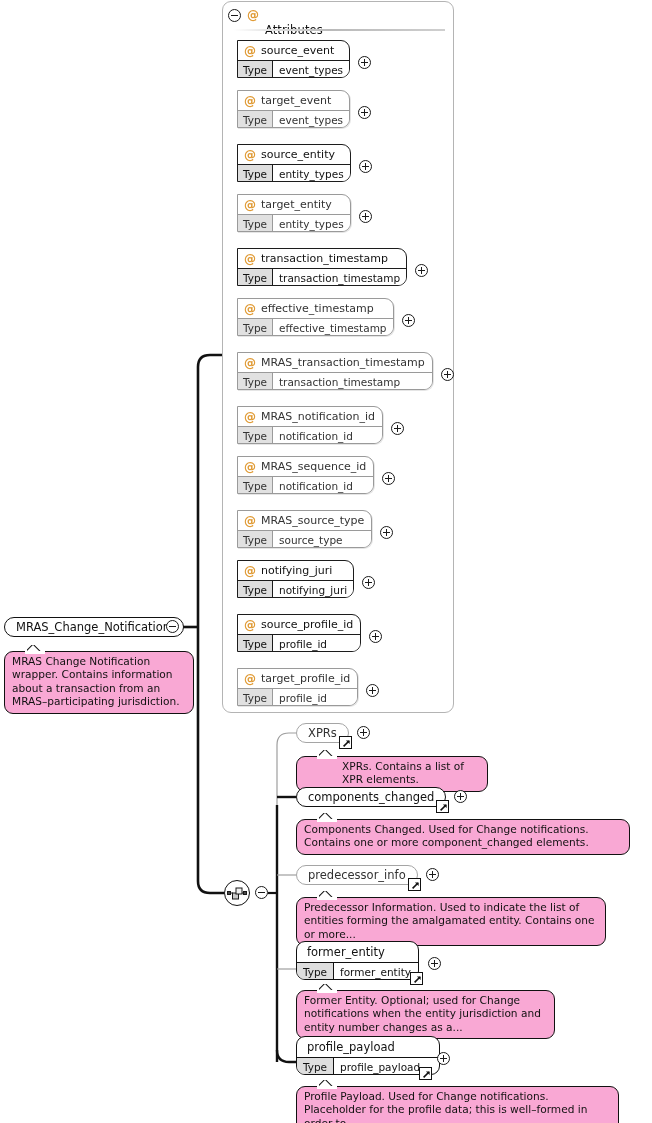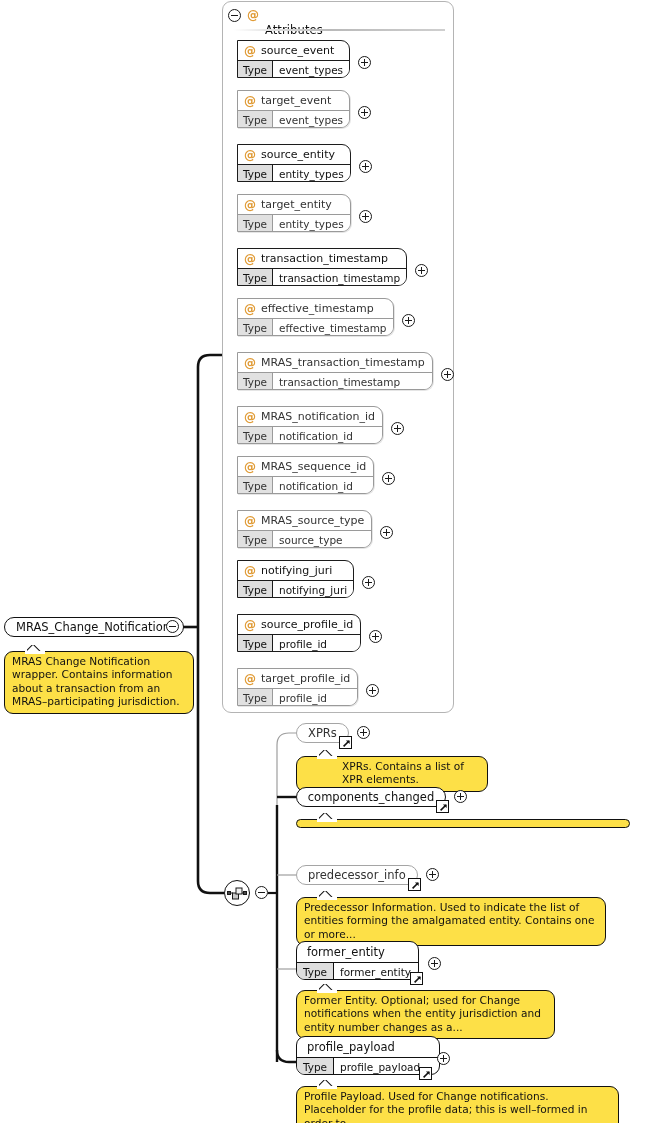--- a/index.html
+++ b/index.html
@@ -112,21 +112,21 @@
     font-size:10.5px;color:#111;border-right:1px solid #111;box-sizing:border-box;
   }
   .tel .tval{display:flex;align-items:center;padding:0 6px;font-size:10.5px;color:#111;white-space:nowrap;}
   .tel .tg{position:absolute;top:16px;}
   .tel .ref{position:absolute;width:13px;height:13px;border:1px solid #111;background:#fff;box-sizing:border-box;}
   .tel .ref svg{position:absolute;left:1px;top:1px;}
 
   
   .doc{
     position:absolute;box-sizing:border-box;
-    border:1px solid #111;border-radius:9px;background:#fde047;
+    border:1px solid #111;border-radius:9px;background:#f9a8d4;
     padding:3px 7px 4px 7px;
     font-size:10.6px;line-height:13.4px;color:#111;
   }
   .doc .tip{
     position:absolute;left:22px;top:-7px;width:16px;height:8px;overflow:hidden;
   }
   .doc .tip::before{
     content:"";position:absolute;left:0px;top:1px;width:11px;height:11px;
     background:#fff;border-left:1px solid #111;border-top:1px solid #111;
     transform:rotate(45deg);transform-origin:center;
@@ -384,32 +384,32 @@
         <span class="ref" style="left:43px;top:13px;">
           <svg width="11" height="11" viewBox="0 0 11 11">
             <path d="M2.6 8.4 L8.0 3.0" stroke="#111" stroke-width="1.6" fill="none"></path>
             <path d="M8.6 2.4 L8.6 6.1 L4.9 2.4 Z" fill="#111"></path>
           </svg>
         </span>
         <span class="toggle plus tg" style="left:61px;"></span>
       </div>
       <div class="doc" style="left: 296px; top: 756px; width: 192px; padding-left: 45px;"><span class="tip"></span><span class="tipmask"></span><span>XPRs. Contains a list of XPR elements.</span></div>
       <div class="el" style="left: 296px; top: 787px;">
-        <div class="pill" style="width:150px;justify-content:center;">
+        <div class="pill" style="width:150px;">
           <span>components_changed</span>
         </div>
         <span class="ref" style="left:140px;top:13px;">
           <svg width="11" height="11" viewBox="0 0 11 11">
             <path d="M2.6 8.4 L8.0 3.0" stroke="#111" stroke-width="1.6" fill="none"></path>
             <path d="M8.6 2.4 L8.6 6.1 L4.9 2.4 Z" fill="#111"></path>
           </svg>
         </span>
         <span class="toggle plus tg" style="left:158px;"></span>
       </div>
-      <div class="doc" style="left: 296px; top: 819px; width: 334px;"><span class="tip"></span><span class="tipmask"></span></div>
+      <div class="doc" style="left: 296px; top: 819px; width: 334px;"><span class="tip"></span><span class="tipmask"></span><span>Components Changed. Used for Change notifications. Contains one or more component_changed elements.</span></div>
       <div class="el soft" style="left: 296px; top: 865px;">
         <div class="pill" style="width:122px;">
           <span>predecessor_info</span>
         </div>
         <span class="ref" style="left:112px;top:13px;">
           <svg width="11" height="11" viewBox="0 0 11 11">
             <path d="M2.6 8.4 L8.0 3.0" stroke="#111" stroke-width="1.6" fill="none"></path>
             <path d="M8.6 2.4 L8.6 6.1 L4.9 2.4 Z" fill="#111"></path>
           </svg>
         </span>

